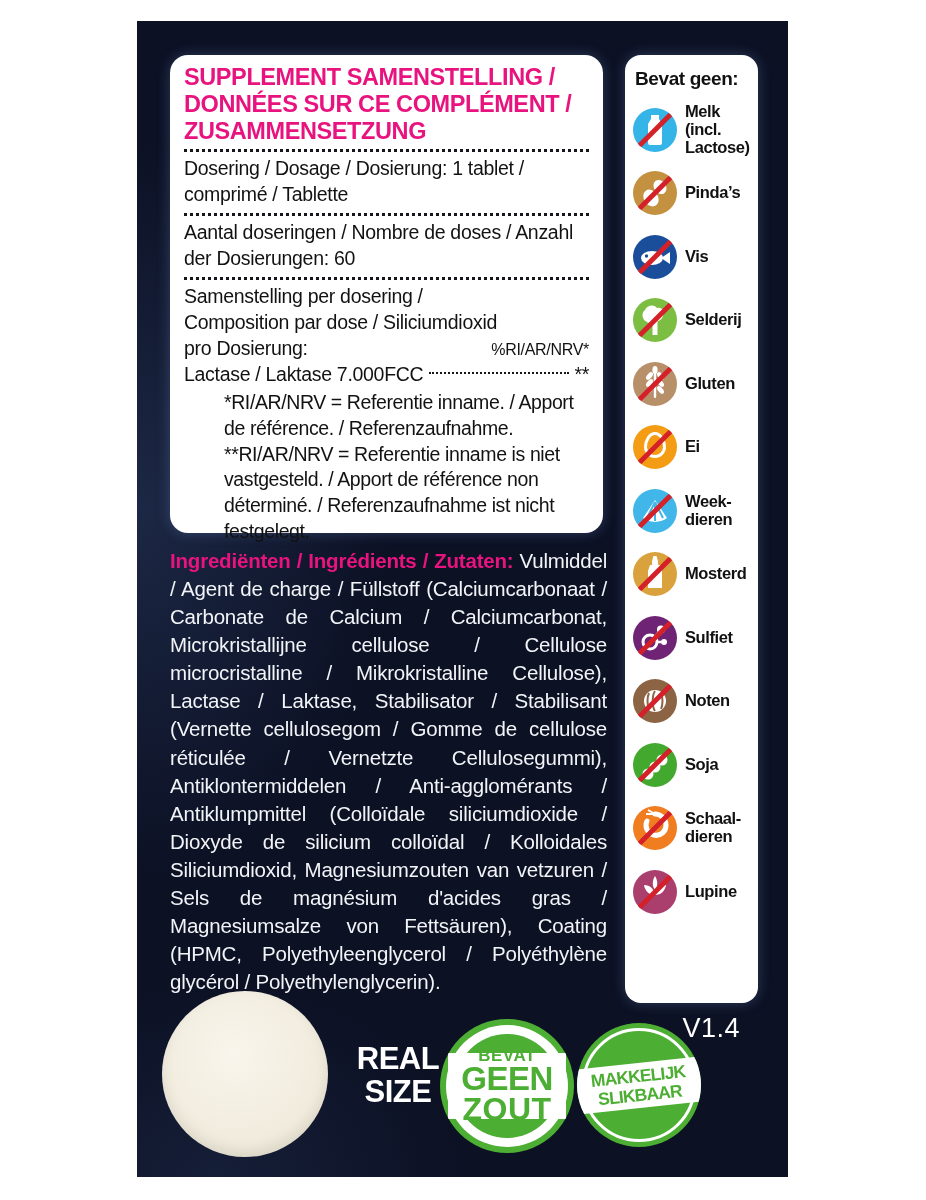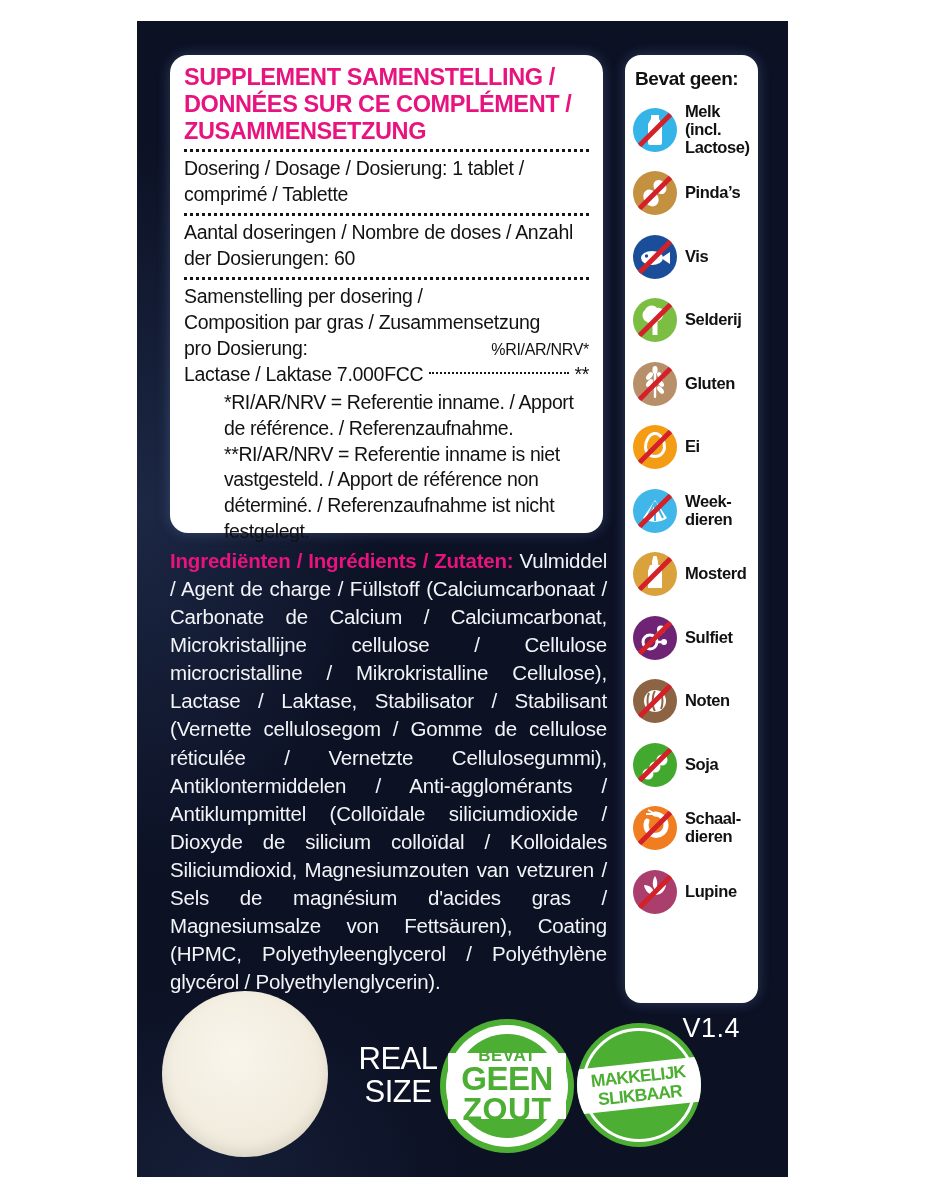--- a/index.html
+++ b/index.html
@@ -44,21 +44,21 @@
   .allergen-circle { width:44px; height:44px; border-radius:50%; overflow:hidden; flex:0 0 44px; }
   .allergen-circle svg { display:block; width:44px; height:44px; }
   .allergen-label { color:#111; font-weight:bold; font-size:16.5px; line-height:1.08;
                     letter-spacing:-0.4px; margin-left:8px; white-space:pre-line; }
 
   
   .tablet { position:absolute; left:25px; top:970px; width:166px; height:166px; border-radius:50%;
             background:radial-gradient(circle at 44% 38%, #f9f5ec, #f0ebdc 65%, #e6dfcb 100%);
             box-shadow:inset 0 -6px 14px rgba(0,0,0,0.08); }
   .realsize { position:absolute; left:196px; top:1022px; width:130px; text-align:center;
-              color:#ffffff; font-size:31px; line-height:1.06; letter-spacing:-0.5px; font-weight:normal; }
+              color:#ffffff; font-size:31px; line-height:1.06; letter-spacing:-0.5px; font-weight:bold; }
   .version { position:absolute; right:48px; top:992px; color:#ffffff; font-size:27px; letter-spacing:0.5px; }
 
   .badge { position:absolute; border-radius:50%; overflow:hidden; }
   .badge1 { left:303px; top:998px; width:134px; height:134px; background:#4cae33; }
   .b1-white { position:absolute; left:6px; right:6px; top:6px; bottom:6px; background:#ffffff; border-radius:50%; }
   .b1-green { position:absolute; left:15px; right:15px; top:15px; bottom:15px; background:#4cae33; border-radius:50%; }
   .b1-band  { position:absolute; left:8px; right:8px; top:34px; bottom:34px; background:#ffffff; }
   .b1-text  { position:absolute; inset:0; display:flex; flex-direction:column; align-items:center;
               justify-content:center; color:#4cae33; font-weight:bold; }
   .b1-l1 { font-size:17px; line-height:0.95; letter-spacing:0.5px; }
@@ -83,21 +83,21 @@
 ZUSAMMENSETZUNG</div>
       <div class="dotrule"></div>
       <div class="prow">Dosering / Dosage / Dosierung: 1 tablet /
 comprimé / Tablette</div>
       <div class="dotrule"></div>
       <div class="prow">Aantal doseringen / Nombre de doses / Anzahl
 der Dosierungen: 60</div>
       <div class="dotrule"></div>
       <div class="comp-wrap">
         <div class="prow">Samenstelling per dosering /
-Composition par gras / Zusammensetzung
+Composition par dose / Siliciumdioxid
 pro Dosierung:</div>
         <span class="rdi-head">%RI/AR/NRV*</span>
       </div>
       <div class="leader-row">
         <span>Lactase / Laktase 7.000FCC</span>
         <span class="leader-fill"></span>
         <span>**</span>
       </div>
       <div class="footnote">*RI/AR/NRV =  Referentie inname. / Apport de référence. / Referenzaufnahme. **RI/AR/NRV = Referentie inname is niet vastgesteld. / Apport de référence non déterminé. / Referenzaufnahme ist nicht festgelegt.</div>
     </div>

